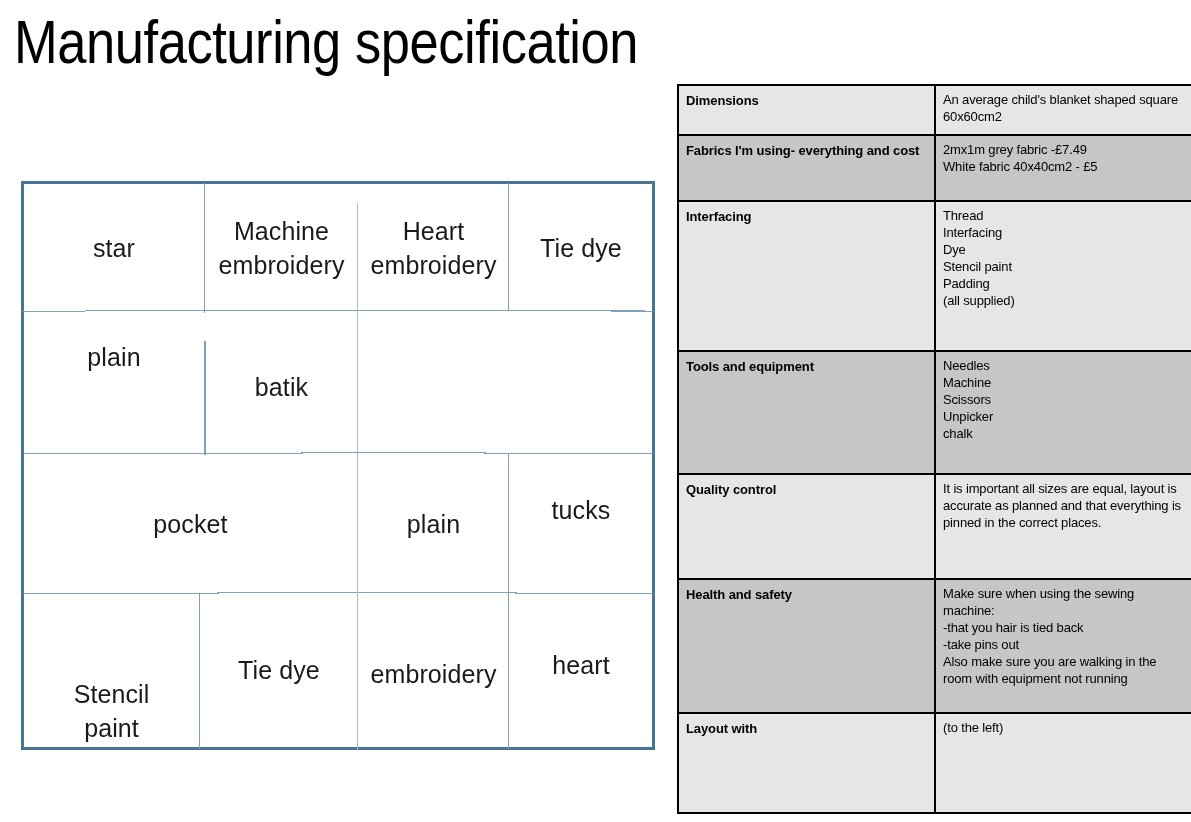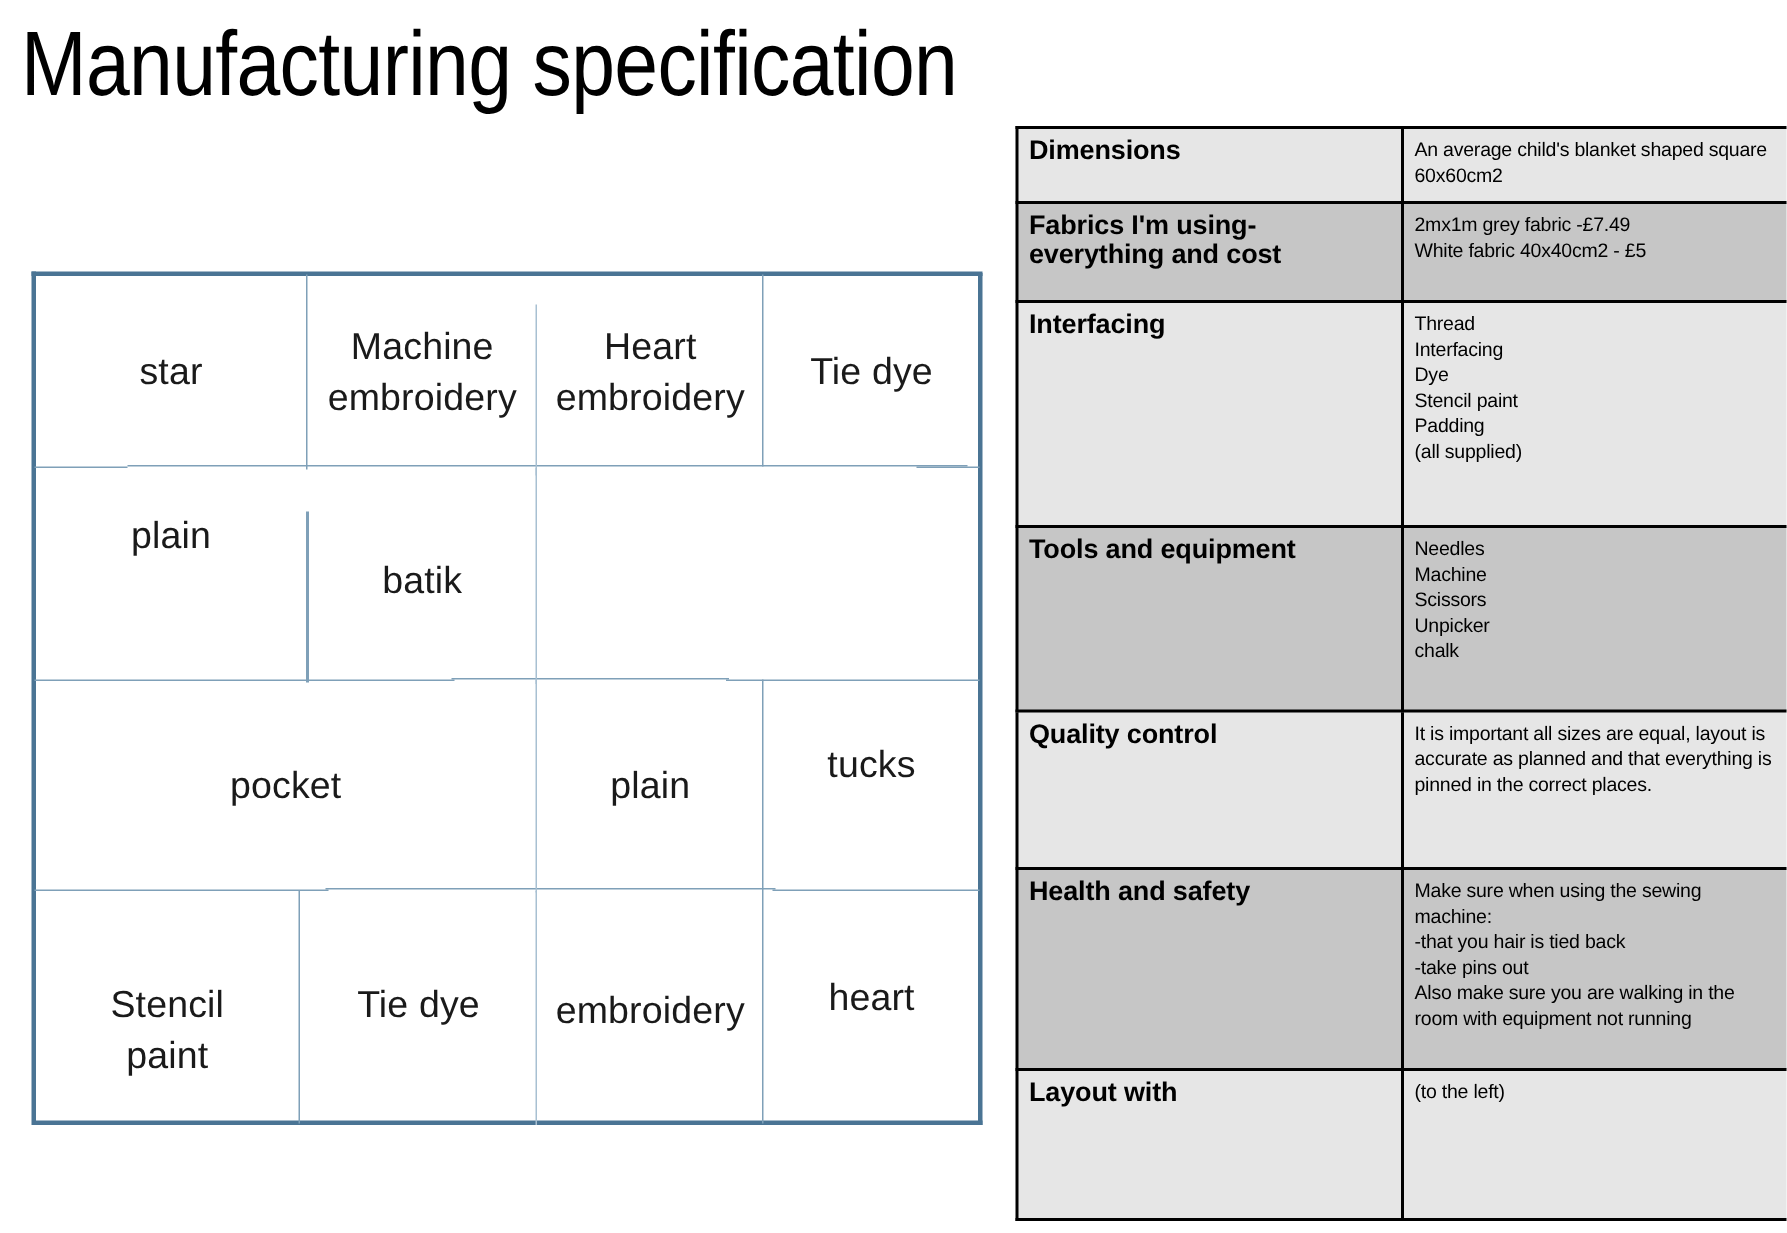--- a/index.html
+++ b/index.html
@@ -75,21 +75,21 @@
     table-layout: fixed;
   }
   #spec-table td {
     border: 2px solid #000000;
     vertical-align: top;
     padding: 5px 7px 4px 7px;
   }
   #spec-table td.label {
     width: 241px;
     font-weight: bold;
-    font-size: 18px;
+    font-size: 13px;
     line-height: 19px;
     letter-spacing: -0.1px;
   }
   #spec-table td.value {
     width: 243px;
     font-size: 13px;
     line-height: 17px;
     letter-spacing: -0.15px;
     white-space: pre-line;
   }
@@ -159,21 +159,21 @@
   <div class="cell" style="left:3px; top:273px; width:333px; height:140px;">
     <span>pocket</span>
   </div>
   <div class="cell" style="left:338px; top:273px; width:149px; height:140px;">
     <span>plain</span>
   </div>
   <div class="cell" style="left:489px; top:273px; width:142px; height:140px; align-items:flex-start; padding-top:39px; box-sizing:border-box;">
     <span>tucks</span>
   </div>
 
-  <div class="cell" style="left:3px; top:414px; width:175px; height:152px; align-items:flex-start; padding-top:58px; box-sizing:border-box;">
+  <div class="cell" style="left:3px; top:414px; width:175px; height:152px; align-items:flex-start; padding-top:82px; box-sizing:border-box;">
     <span style="white-space:pre-line;">Stencil
 paint</span>
   </div>
   <div class="cell" style="left:180px; top:414px; width:156px; height:152px; align-items:flex-start; padding-top:58px; box-sizing:border-box;">
     <span>Tie dye</span>
   </div>
   <div class="cell" style="left:338px; top:414px; width:149px; height:152px; align-items:flex-start; padding-top:62px; box-sizing:border-box;">
     <span>embroidery</span>
   </div>
   <div class="cell" style="left:489px; top:414px; width:142px; height:152px; align-items:flex-start; padding-top:53px; box-sizing:border-box;">

